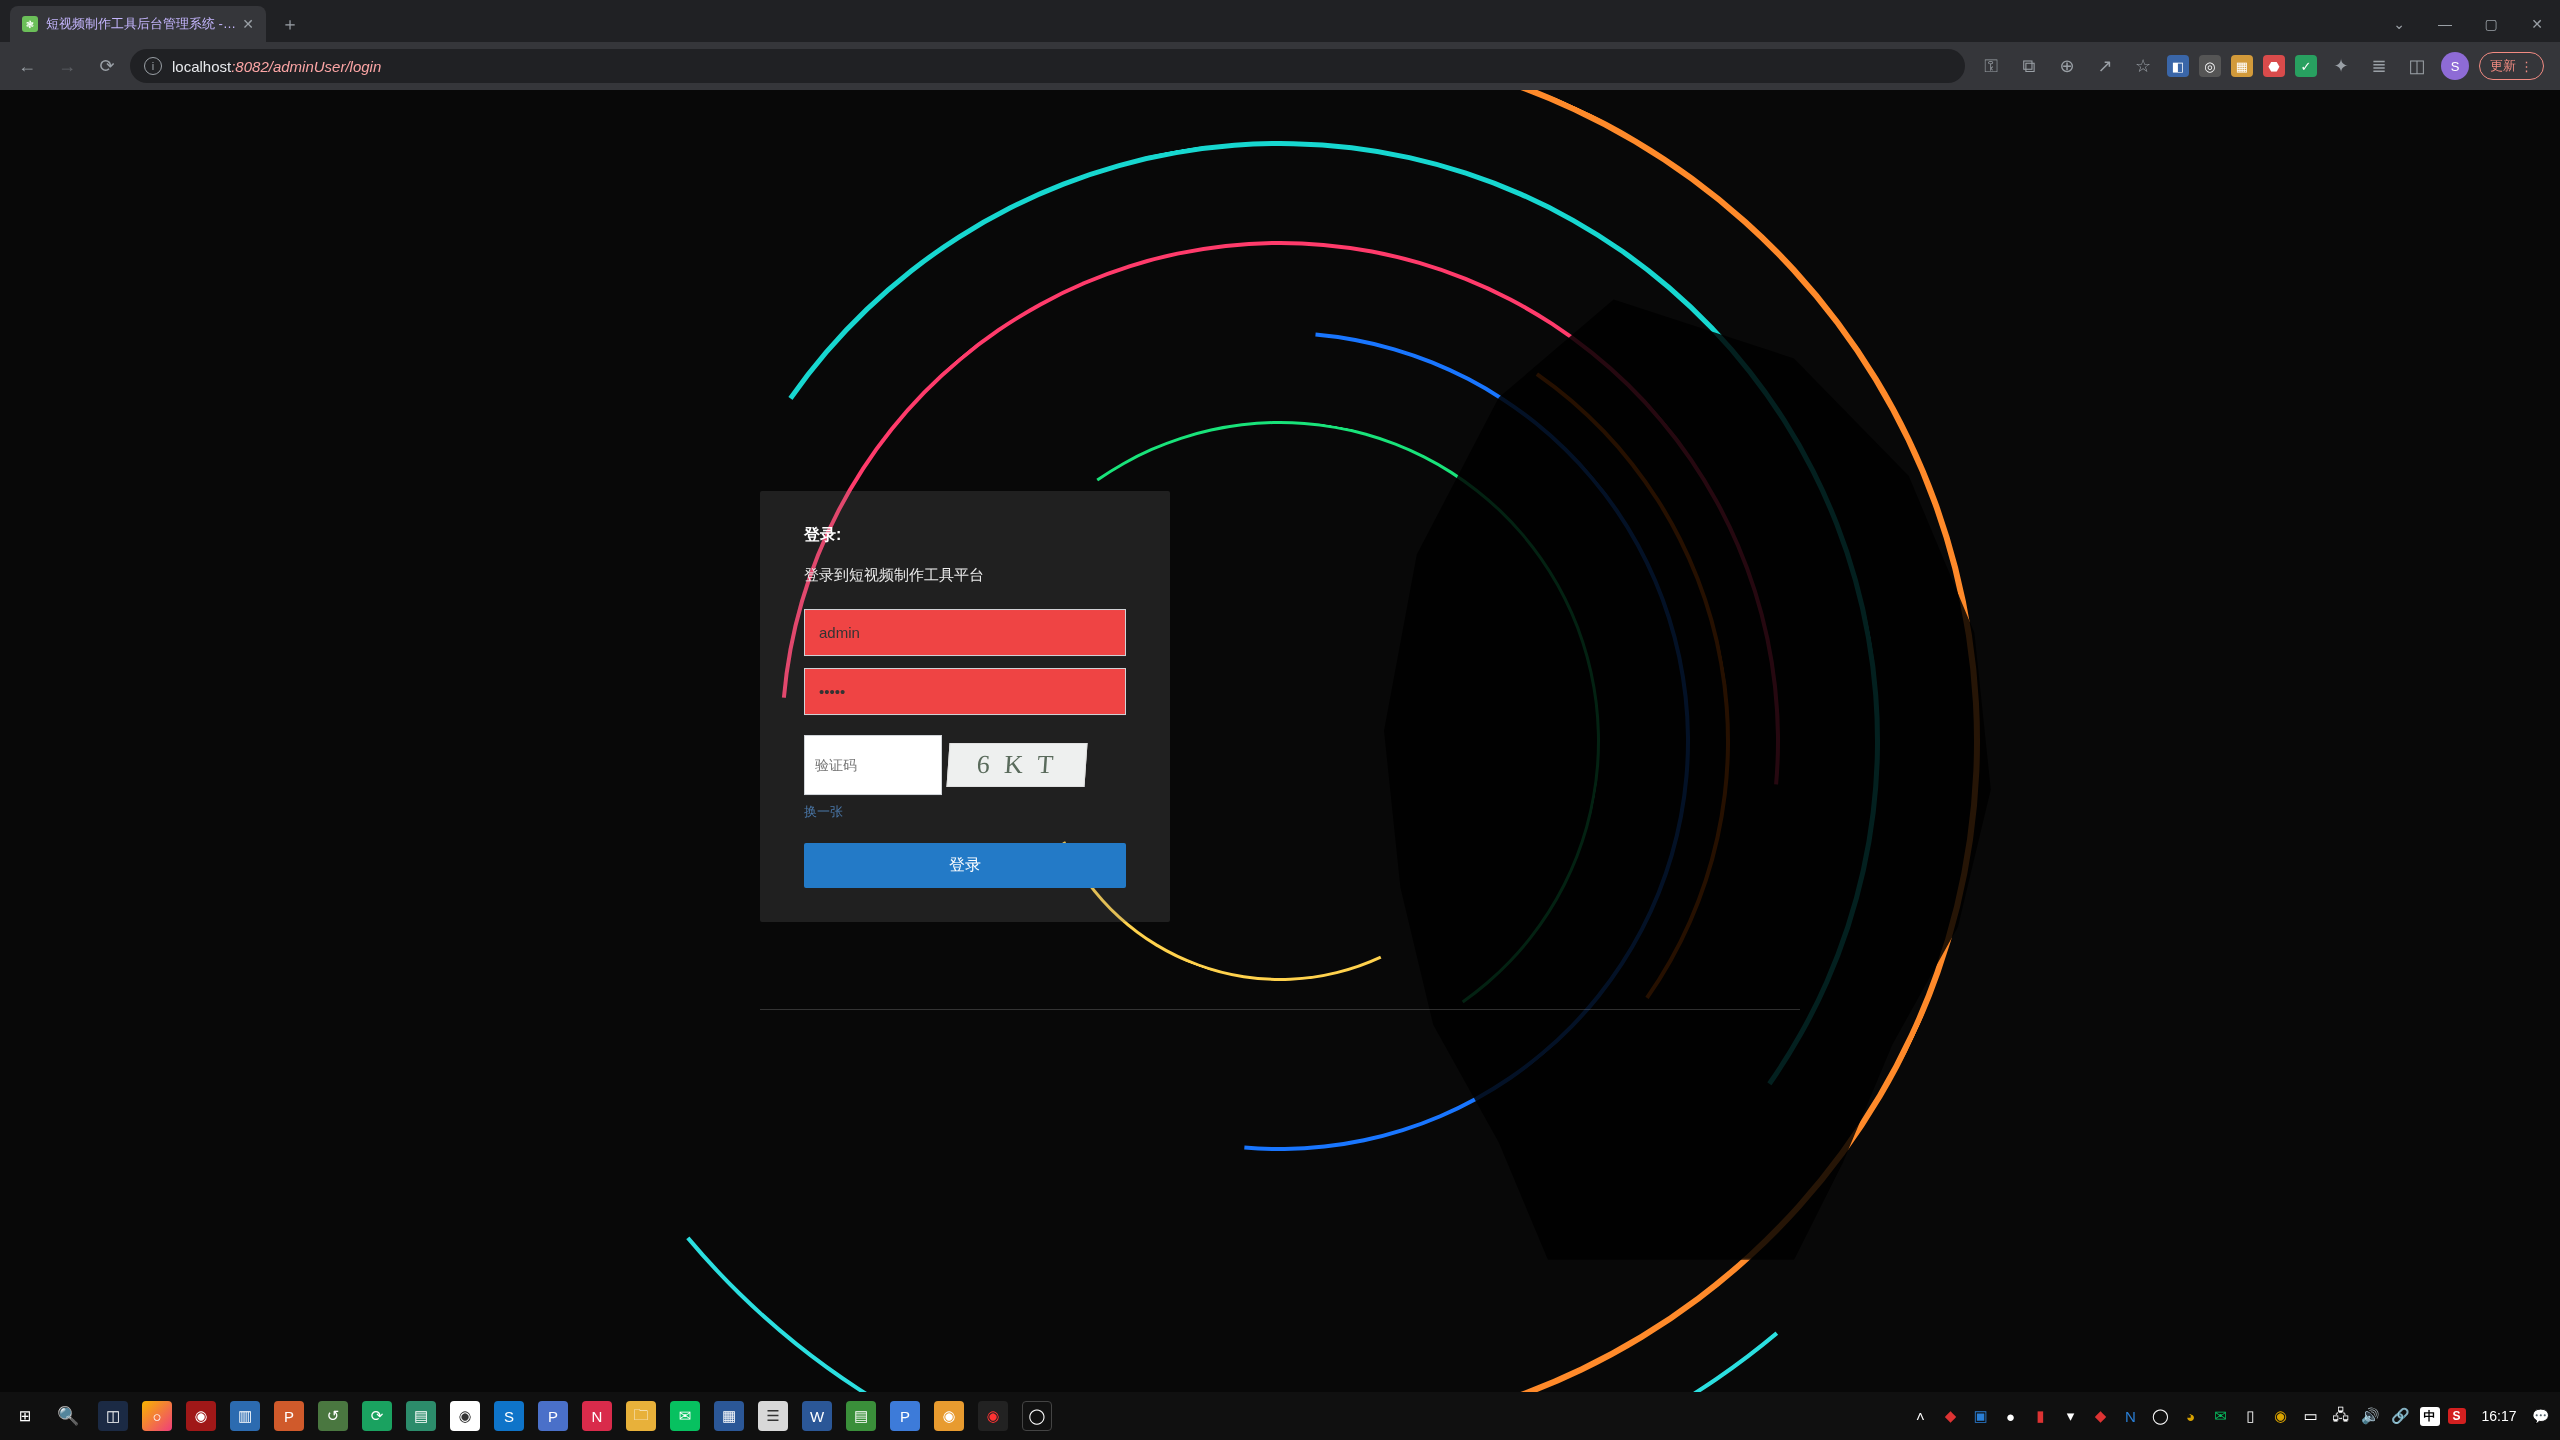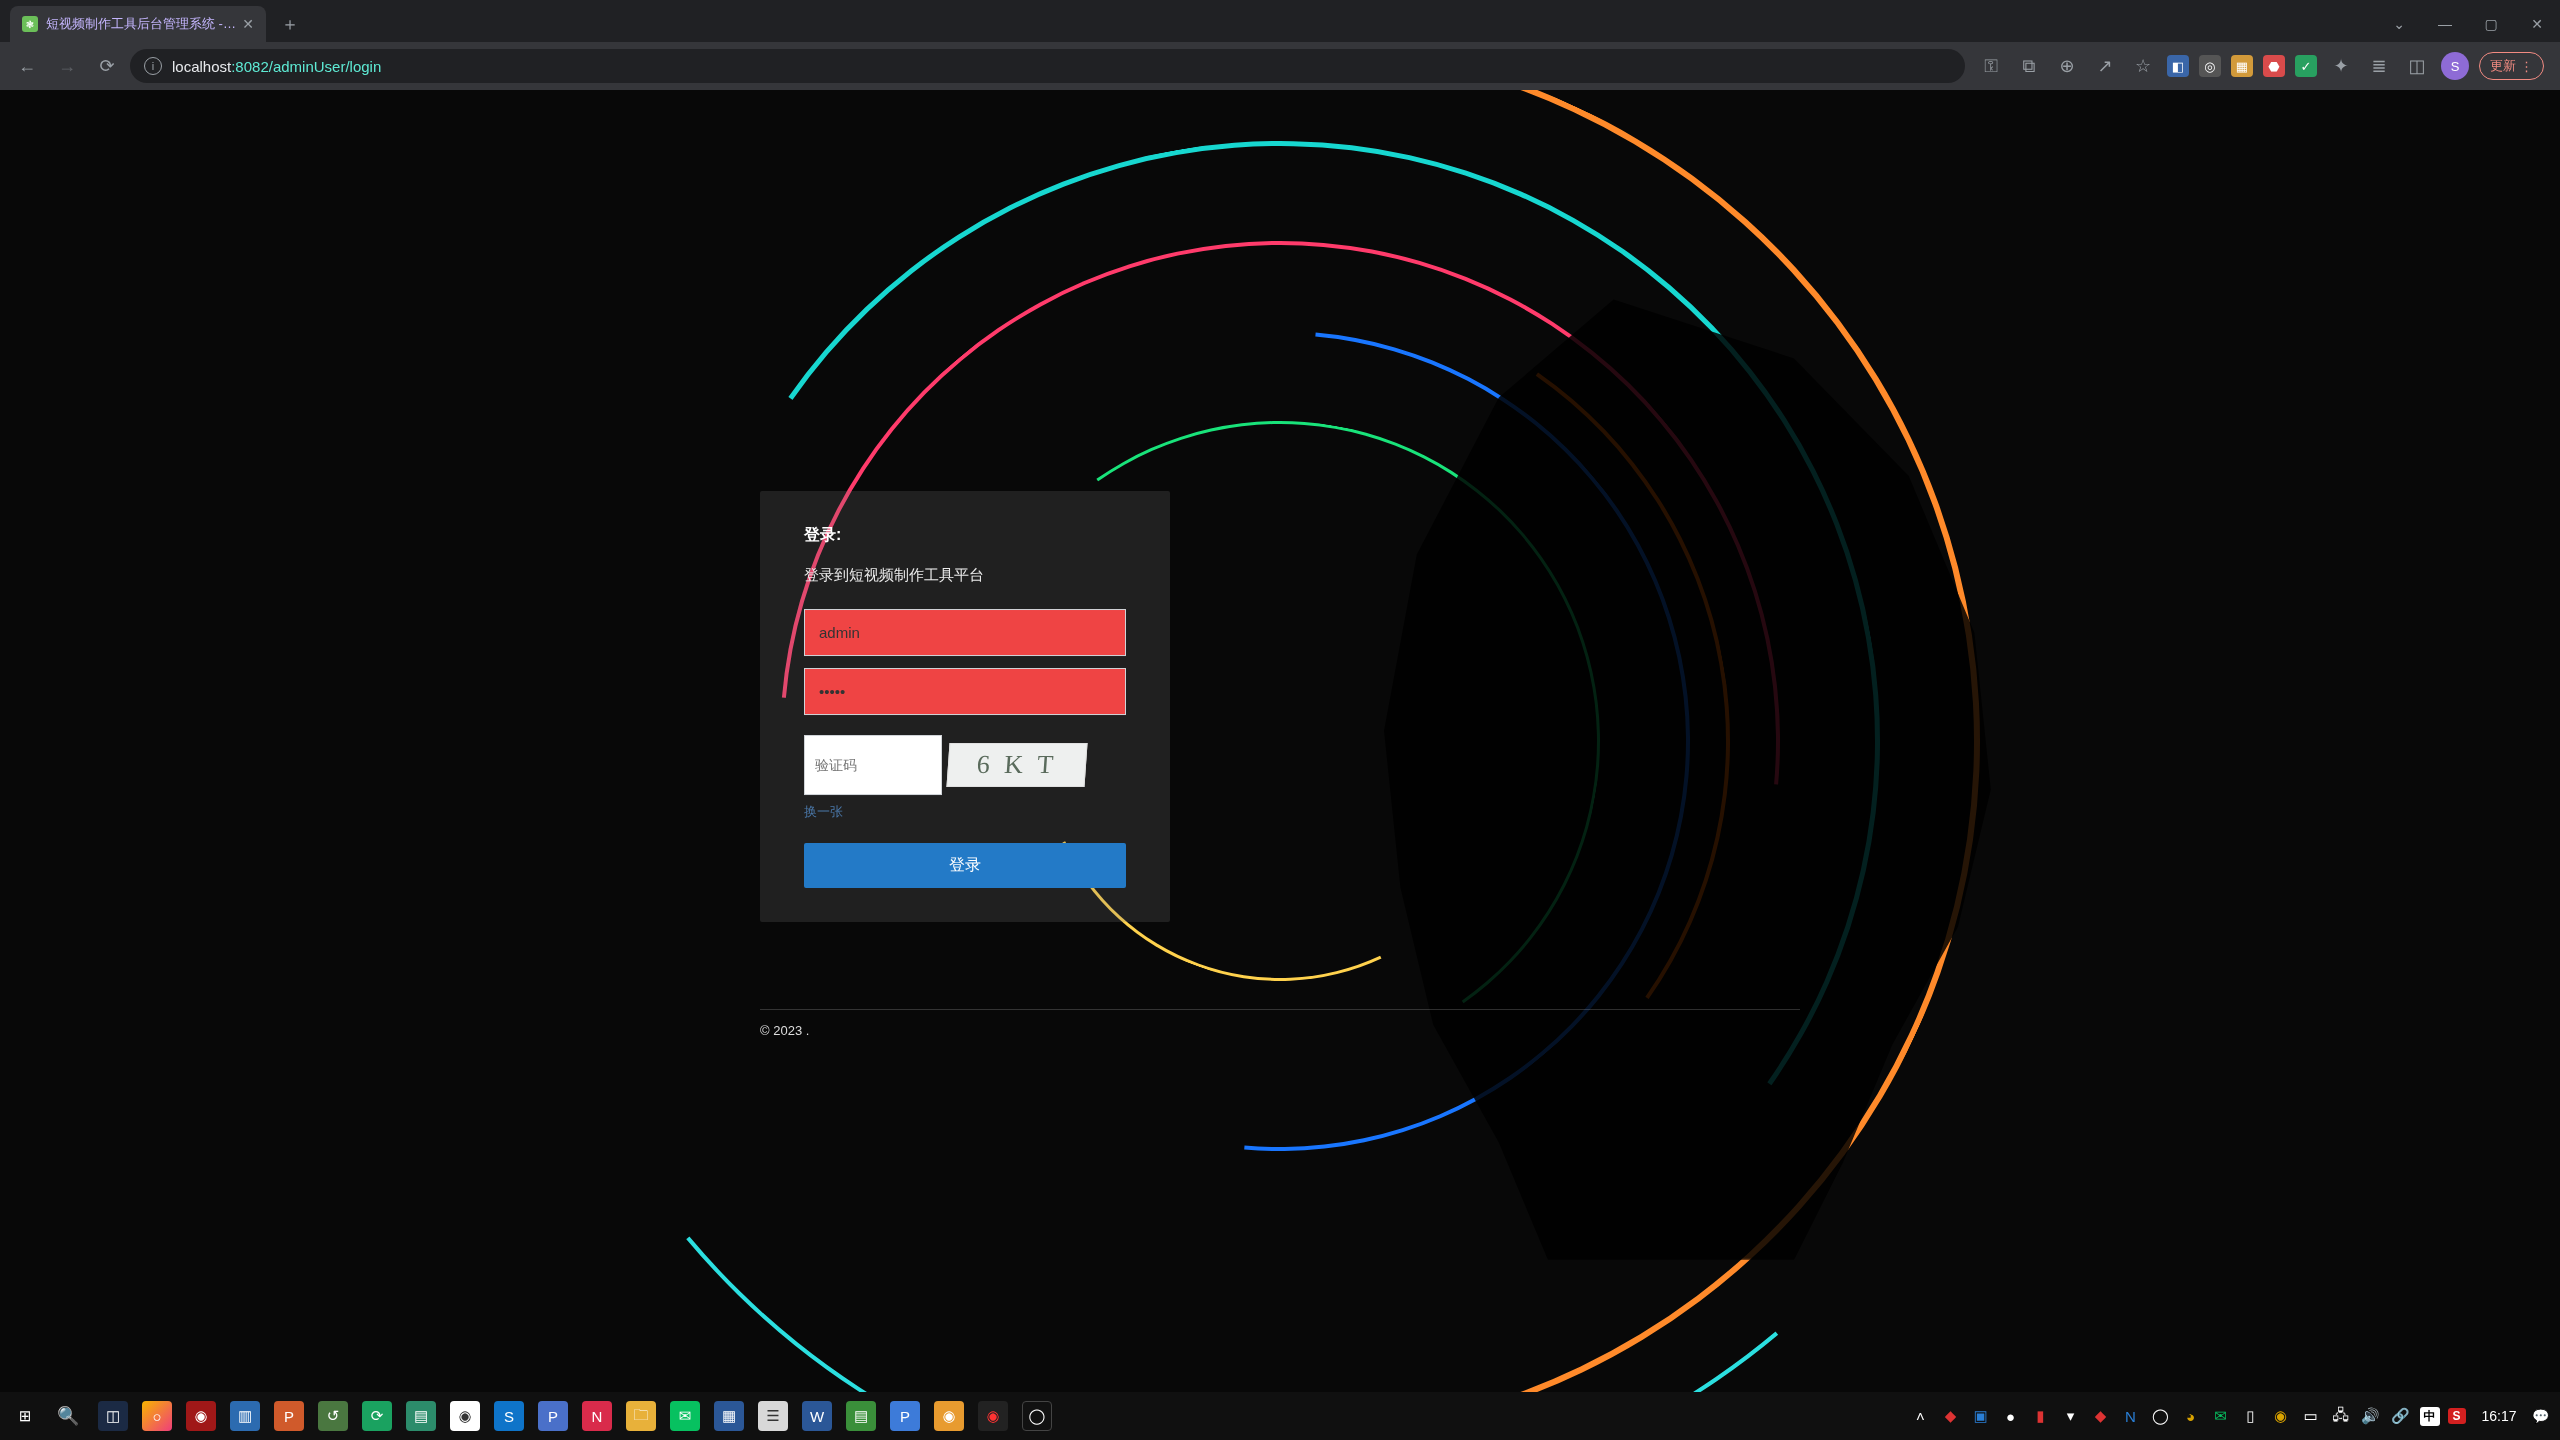--- a/index.html
+++ b/index.html
@@ -14,21 +14,21 @@
 .tab .title { flex: 1; white-space: nowrap; overflow: hidden; text-overflow: ellipsis; color:#c4b5fd;}
 .tab .close { color: #9aa0a6; font-size: 14px; margin-left: 6px; }
 .newtab { width: 28px; height: 28px; color: #9aa0a6; display: flex; align-items: center; justify-content: center; margin-left: 10px; margin-bottom: 4px; font-size: 18px; }
 .winbtns { margin-left: auto; display: flex; align-items: center; height: 36px; }
 .winbtn { width: 46px; height: 36px; color: #9aa0a6; display:flex;align-items:center;justify-content:center;font-size:14px;}
 .addrbar { background: #35363a; height: 48px; display: flex; align-items: center; padding: 0 10px; gap: 6px; }
 .navbtn { width: 34px; height: 34px; color: #9aa0a6; display:flex;align-items:center;justify-content:center;font-size:18px;border-radius:50%;}
 .omni { flex: 1; background: #202124; border-radius: 18px; height: 34px; display: flex; align-items: center; padding: 0 14px; color: #9aa0a6; font-size: 15px; }
 .omni .infoicon { width:18px; height:18px; border:1.5px solid #9aa0a6; border-radius:50%; display:flex;align-items:center;justify-content:center;font-size:11px;margin-right:10px;}
 .omni .host { color: #e8eaed; }
-.omni .path { color: #5eead4; }
+.omni .path { color: #fca5a5; font-style: italic; }
 .righticons { display: flex; align-items: center; gap: 10px; padding: 0 6px; }
 .ricon { width: 28px; height: 28px; color: #9aa0a6; display:flex;align-items:center;justify-content:center;font-size:18px;}
 .extblock { width: 22px; height: 22px; border-radius: 4px; display:flex;align-items:center;justify-content:center;font-size:13px;color:#fff;}
 .profile { width: 28px; height: 28px; border-radius: 50%; background: #8e6bd6; color:#fff; display:flex;align-items:center;justify-content:center;font-size:13px;}
 .updatebtn { border:1px solid #f28b82; color:#f28b82; border-radius:16px; padding:4px 10px; font-size:13px; display:flex; align-items:center; gap:4px;}
 
 
 .viewport { flex: 1; position: relative; background: #080808; overflow: hidden; }
 .bg { position:absolute; inset:0; display:flex; align-items:center; justify-content:center; }
 .swirl { position:absolute; border-radius:50%; border-style:solid; border-color:transparent; }
@@ -152,21 +152,20 @@
         <input class="captcha-input" type="text" placeholder="验证码" style="">
         <div class="captcha-img">6 K T</div>
       </div>
       <a href="#" class="swap">换一张</a>
 
       <button class="loginbtn">登录</button>
     </div>
   </div>
 
   <div class="divider"></div>
-  <div class="copyright">© 2023 .</div>
 </div>
 
 <div class="taskbar">
   <div class="tb-left">
     <div class="tbitem">
         <span class="tbicon" style="background:transparent;color:#fff">⊞</span>
       </div>
     <div class="tbitem">🔍</div>
     <div class="tbitem">
         <span class="tbicon" style="background:#1b2a44">◫</span>

